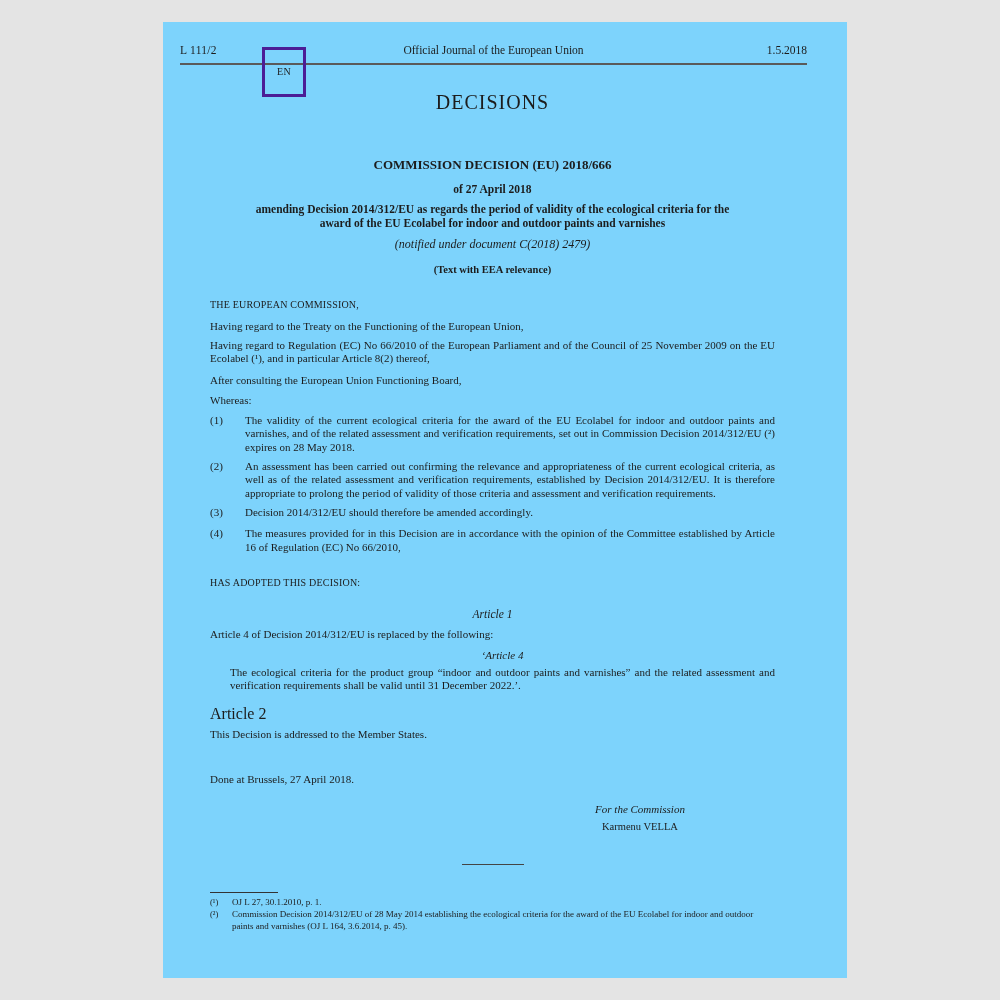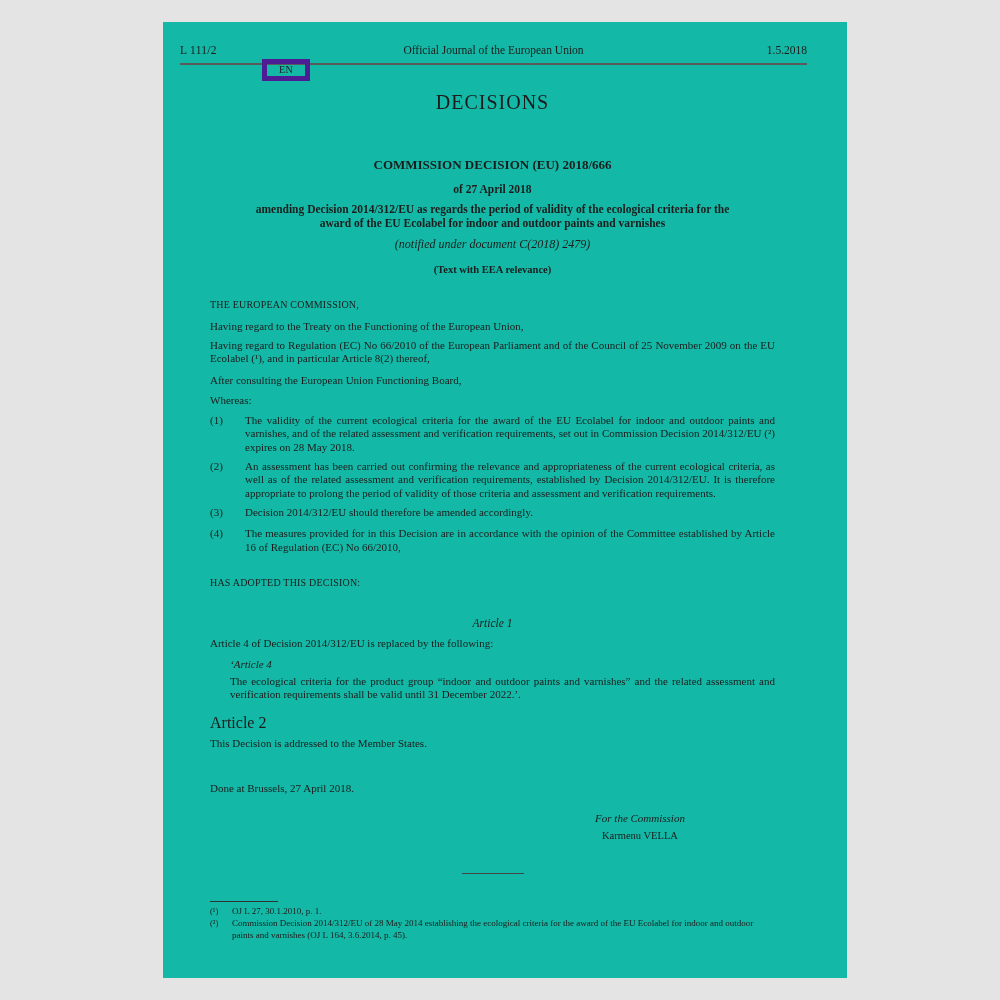--- a/index.html
+++ b/index.html
@@ -10,40 +10,40 @@
     background: #e4e4e4;
     font-family: "Liberation Serif", serif;
     color: #1c1c1c;
   }
   .page {
     position: absolute;
     left: 163px;
     top: 22px;
     width: 684px;
     height: 956px;
-    background: #14b8a6;
+    background: #7dd3fc;
     overflow: hidden;
   }
   
   .hdr {
     position: relative;
     margin: 21px 40px 0 17px;
     height: 15px;
     font-size: 11.5px;
     line-height: 14px;
   }
   .hdr-left { position: absolute; left: 0; top: 0; letter-spacing: 0.3px; }
   .hdr-en {
     position: absolute;
     left: 82px;
-    top: 16px;
-    border: 5px solid #4c1d95;
+    top: 4px;
+    border: 3px solid #4c1d95;
     font-size: 10px;
     line-height: 12px;
-    padding: 0 12px;
+    padding: 16px 12px;
     letter-spacing: 0.5px;
   }
   .hdr-title { text-align: center; }
   .hdr-date { position: absolute; right: 0; top: 0; }
   .hdr-rule {
     margin: 5px 40px 0 17px;
     border-top: 2.5px solid #5a5a5a;
   }
   
   .decisions {
@@ -77,23 +77,23 @@
   .recital {
     display: grid;
     grid-template-columns: 35px 1fr;
   }
   .r1 { margin-top: 6.5px; }
   .r2 { margin-top: 5.5px; }
   .r3 { margin-top: 6px; }
   .r4 { margin-top: 7.5px; }
 
   .adopted   { margin-top: 22px; }
-  .art-head  { margin-top: 27px; text-align: center; font-style: italic; font-size: 11.5px; }
+  .art-head  { margin-top: 18px; text-align: center; font-style: italic; font-size: 11.5px; }
   .art1-body { margin-top: 6.5px; }
-  .q-head    { margin-top: 7.5px; margin-left: 20px; font-style: italic; }
+  .q-head    { margin-top: 7.5px; margin-left: 20px; font-style: italic; text-align: center; }
   .q-body    { margin-top: 3.5px; margin-left: 20px; text-align: justify; }
   .art2-head { margin-top: 14px; font-size: 16px; }
   .art2-body { margin-top: 7.5px; }
 
   .done-at   { margin-top: 31.5px; }
 
   .sig {
     margin: 14.5px 0 0 auto;
     width: 270px;
     text-align: center;

